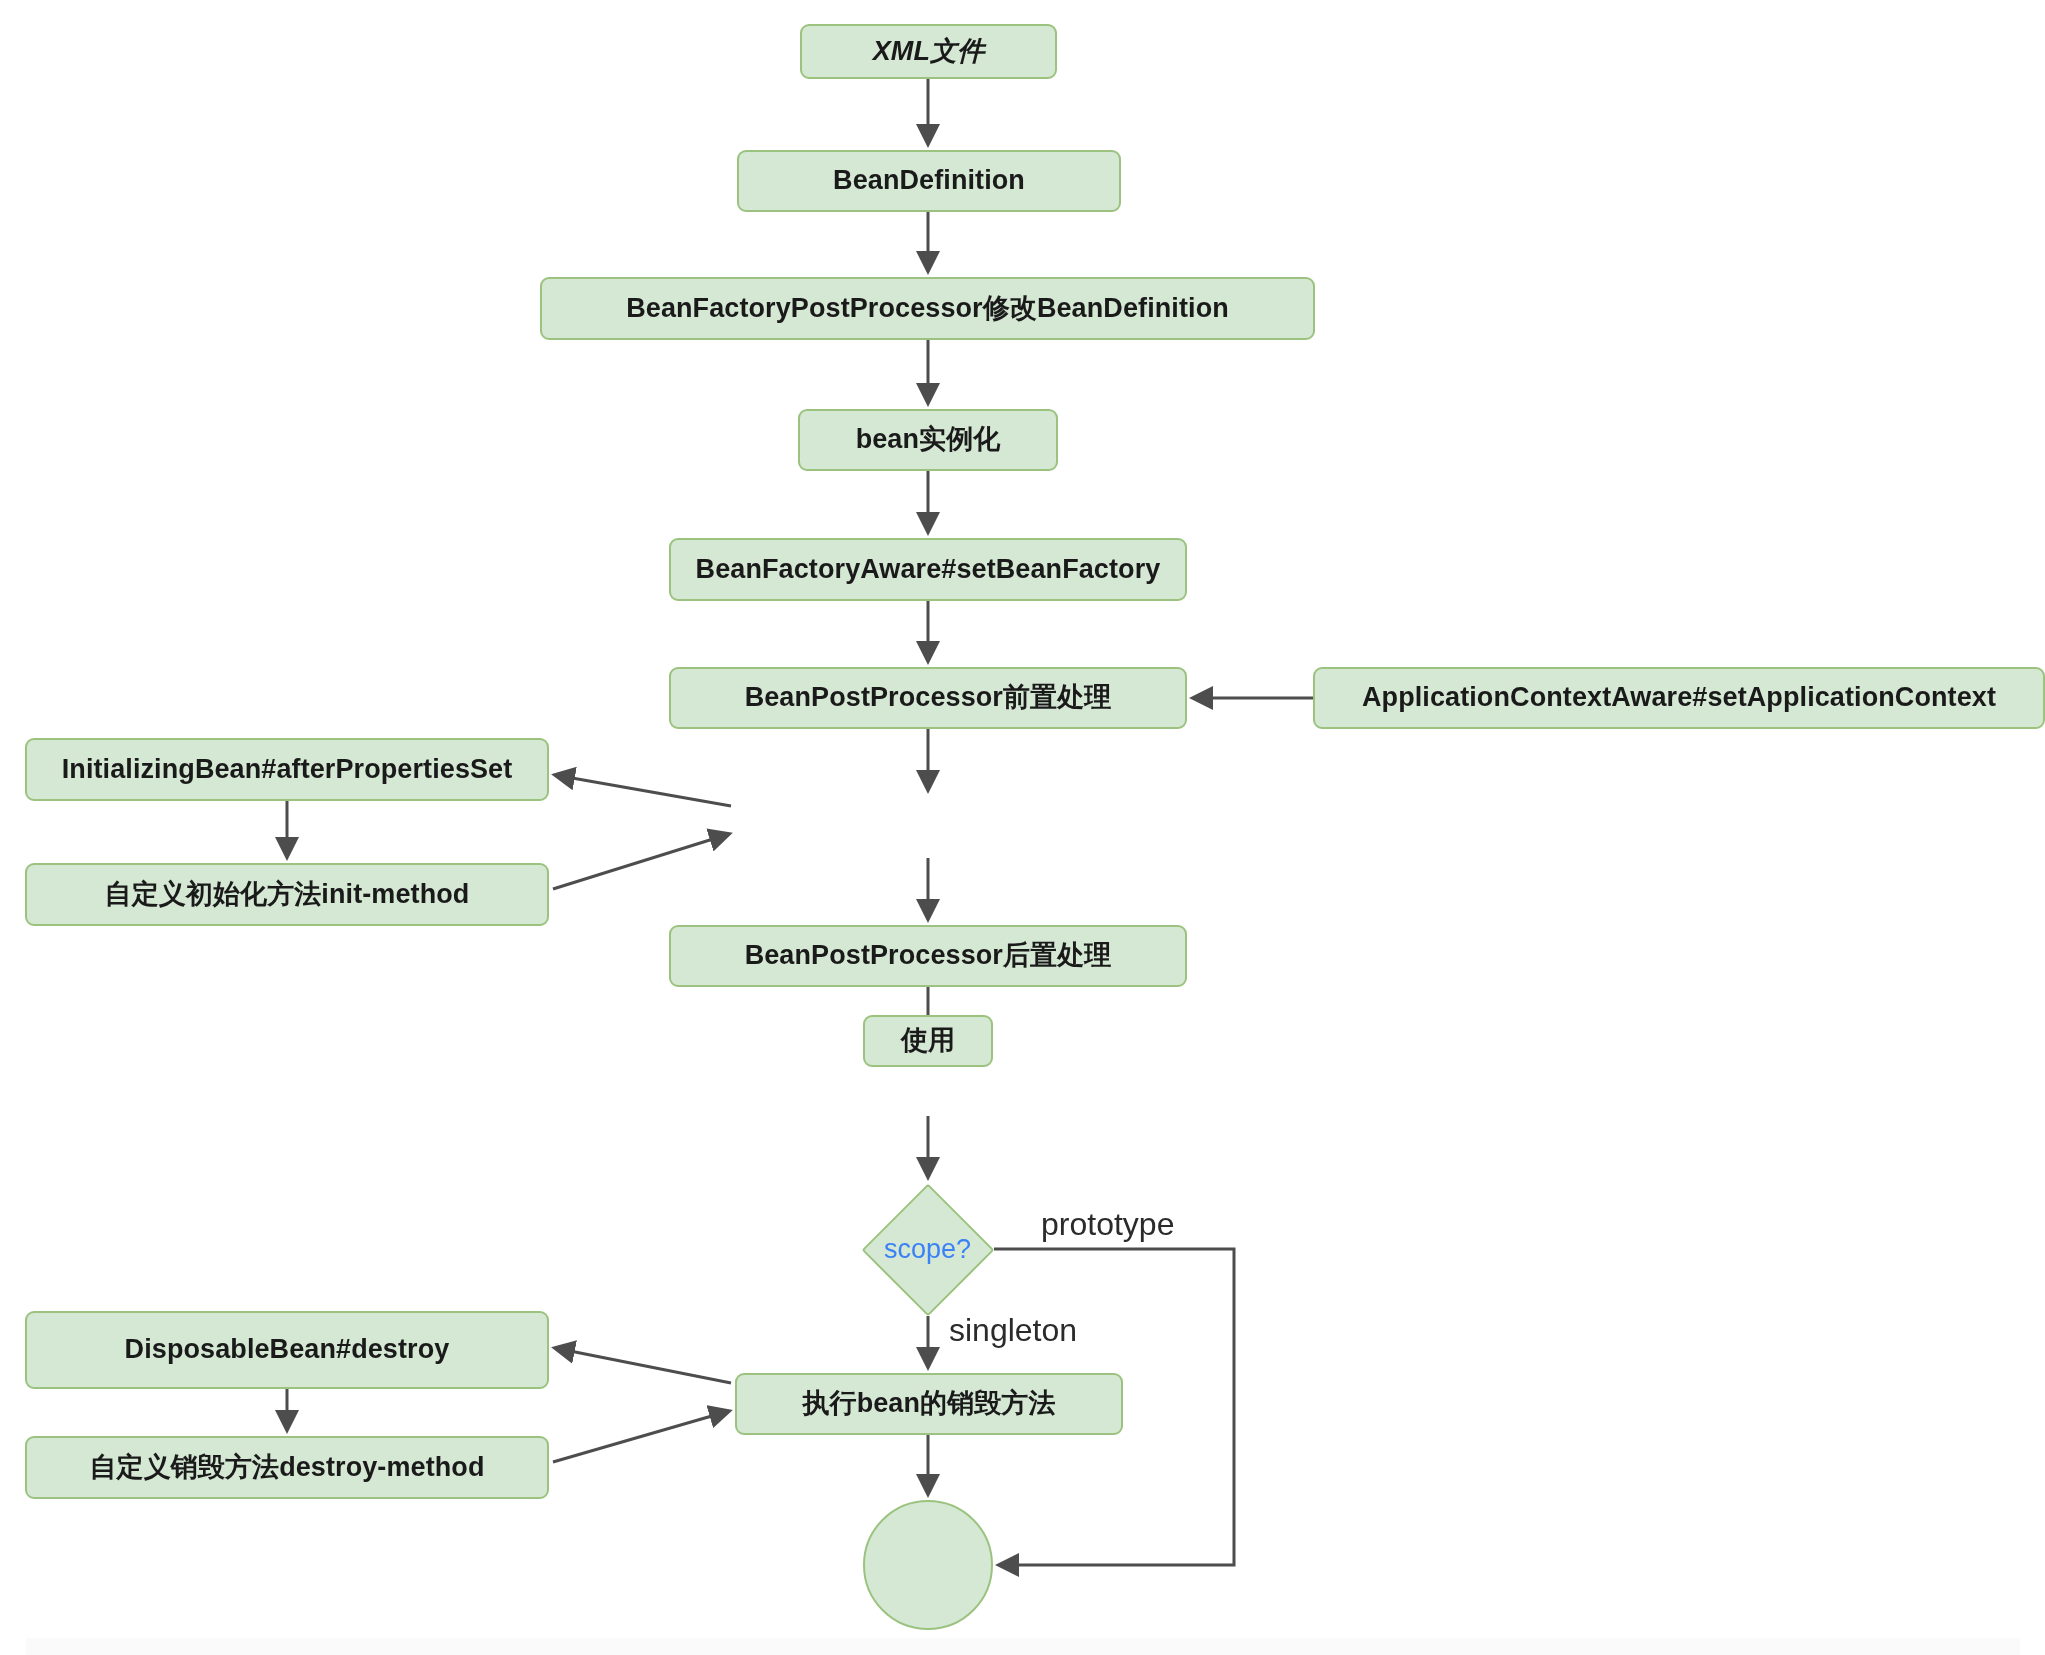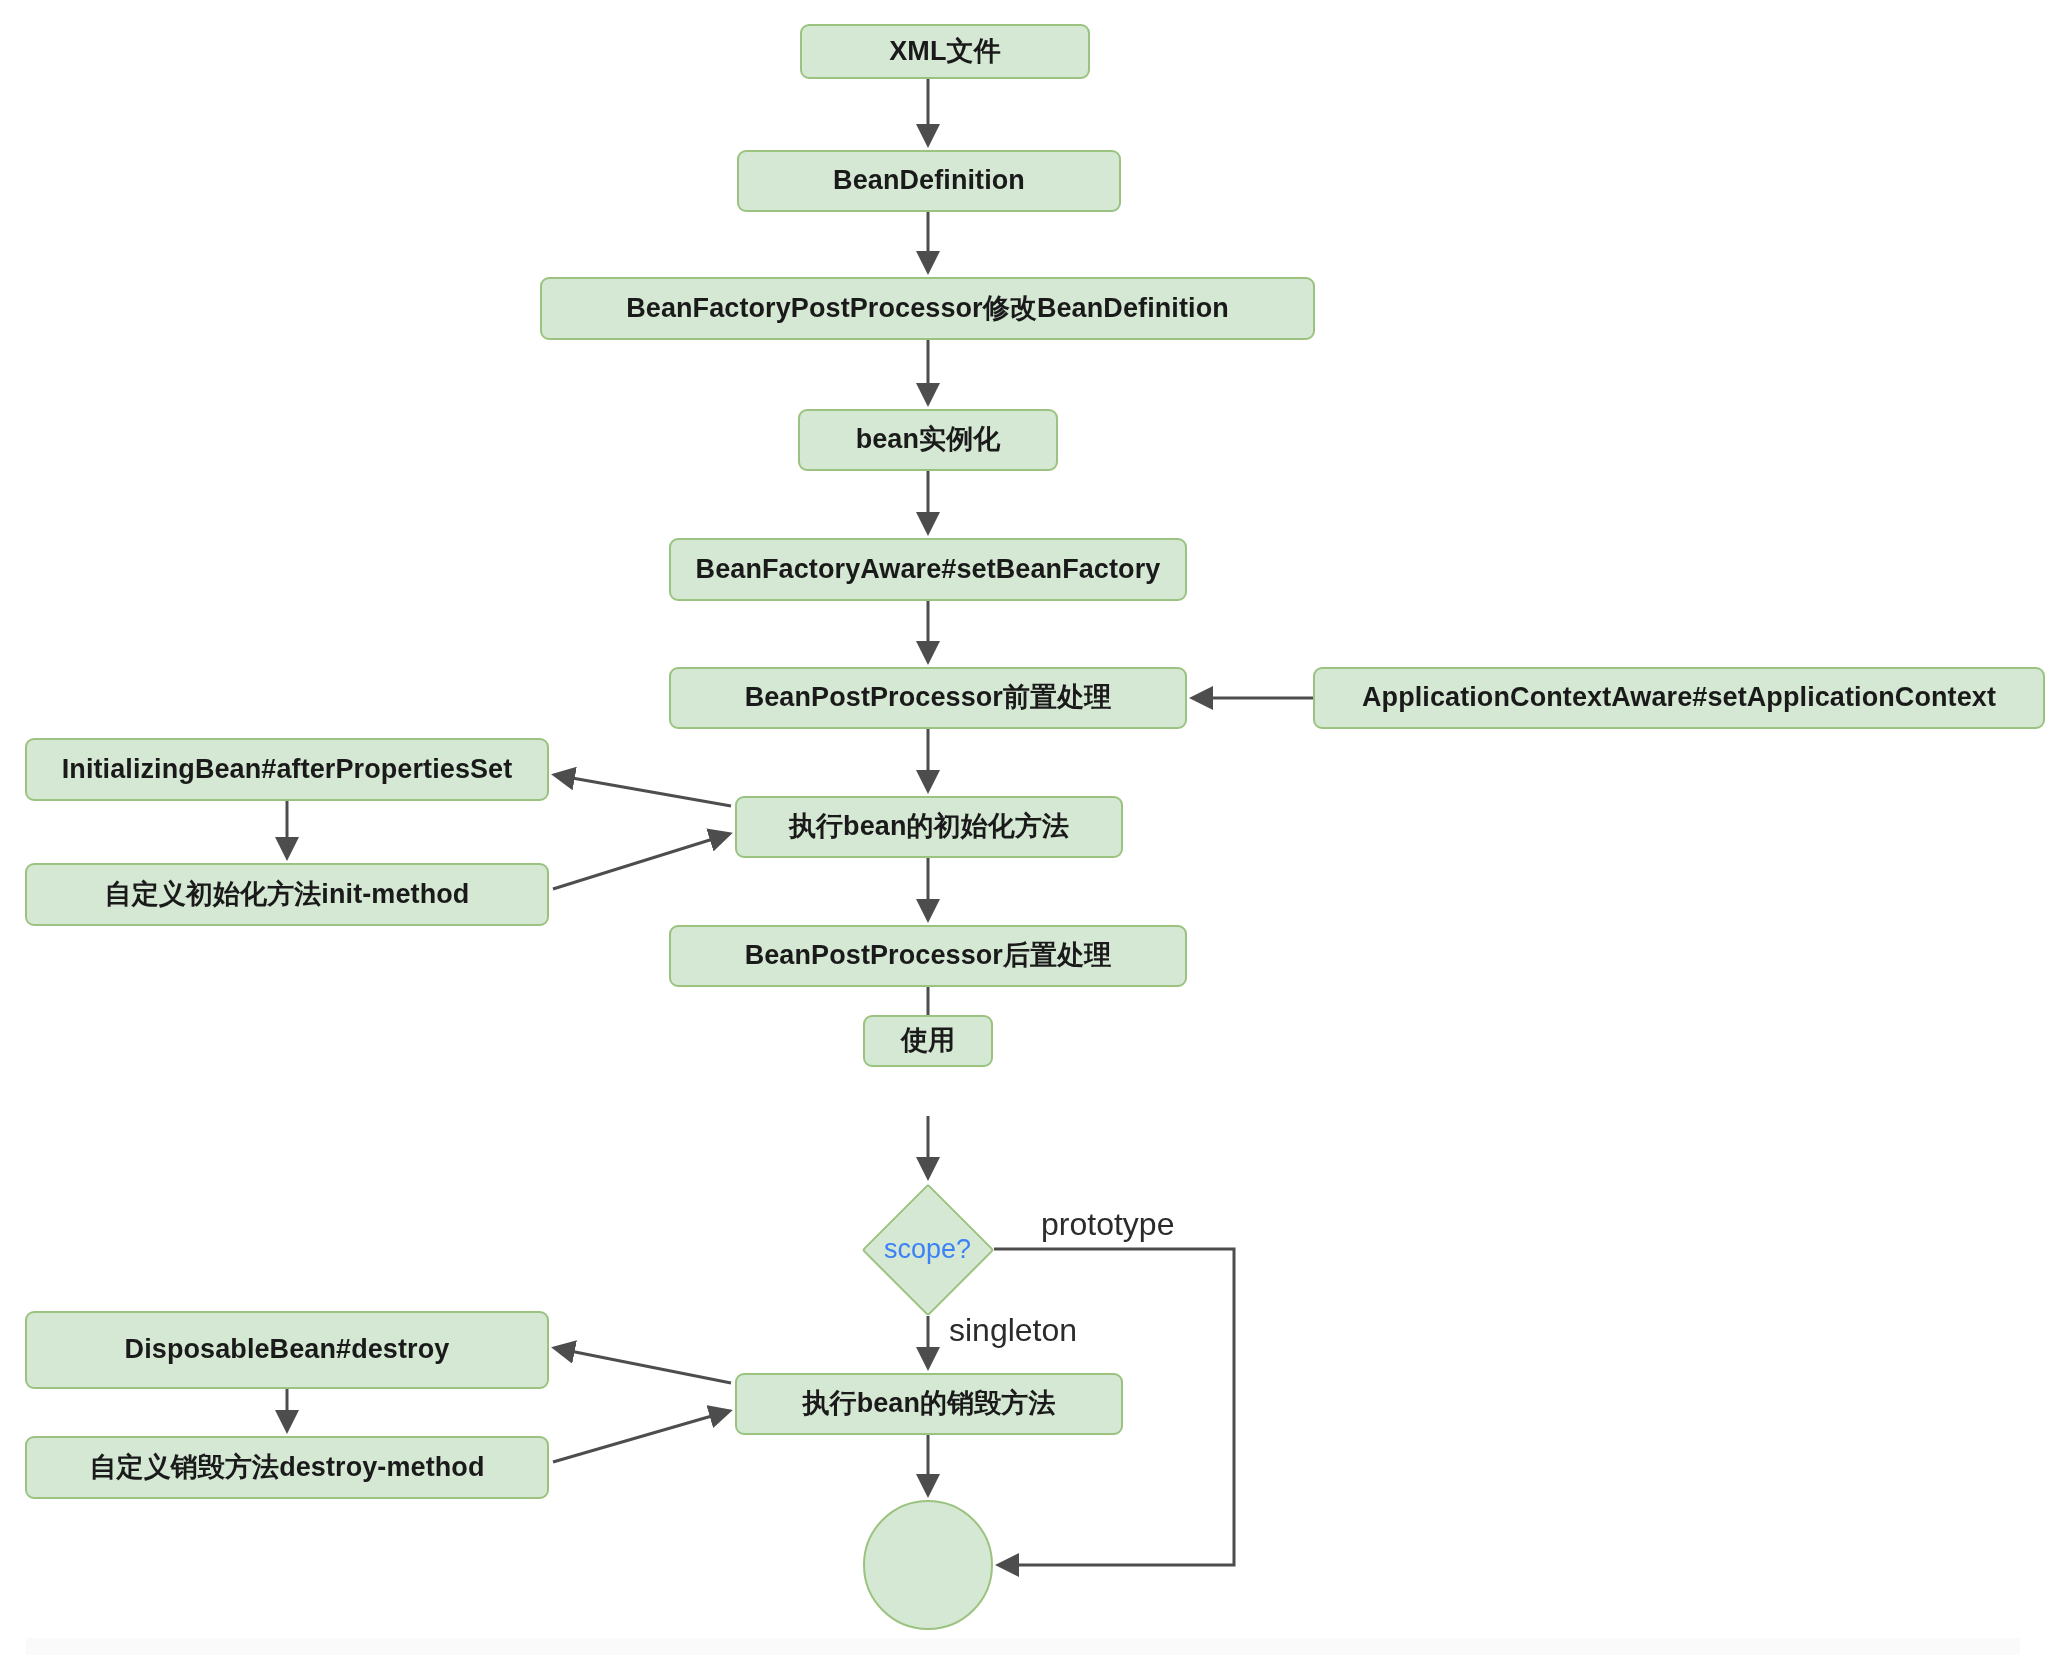--- a/index.html
+++ b/index.html
@@ -110,21 +110,21 @@
       <path d="M 928 1116 L 928 1177"></path>
       <path d="M 928 1316 L 928 1367"></path>
       <path d="M 994 1249 L 1234 1249 L 1234 1565 L 999 1565"></path>
       <path d="M 731 1383 L 555 1348"></path>
       <path d="M 287 1374 L 287 1430"></path>
       <path d="M 553 1462 L 729 1411"></path>
       <path d="M 928 1435 L 928 1494"></path>
     </g>
   </svg>
 
-  <div class="node" style="left:800px; top:24px; width:290px; height:55px;">
+  <div class="node" style="left:800px; top:24px; width:257px; height:55px;font-style:italic;">
     <span>XML文件</span>
   </div>
 
   <div class="node" style="left:737px; top:150px; width:384px; height:62px;">
     <span>BeanDefinition</span>
   </div>
 
   <div class="node" style="left:540px; top:277px; width:775px; height:63px;">
     <span>BeanFactoryPostProcessor修改BeanDefinition</span>
   </div>
@@ -146,23 +146,20 @@
   </div>
 
   <div class="node" style="left:25px; top:738px; width:524px; height:63px;">
     <span>InitializingBean#afterPropertiesSet</span>
   </div>
 
   <div class="node" style="left:25px; top:863px; width:524px; height:63px;">
     <span>自定义初始化方法init-method</span>
   </div>
 
-  <div class="node" style="left:735px; top:796px; width:388px; height:62px;">
-    <span>执行bean的初始化方法</span>
-  </div>
 
   <div class="node" style="left:669px; top:925px; width:518px; height:62px;">
     <span>BeanPostProcessor后置处理</span>
   </div>
 
   <div class="node" style="left:863px; top:1015px; width:130px; height:52px;">
     <span>使用</span>
   </div>
 
   <div class="node-decision" style="left:881px; top:1203px; width:94px; height:94px; border-radius:3px;"></div>

